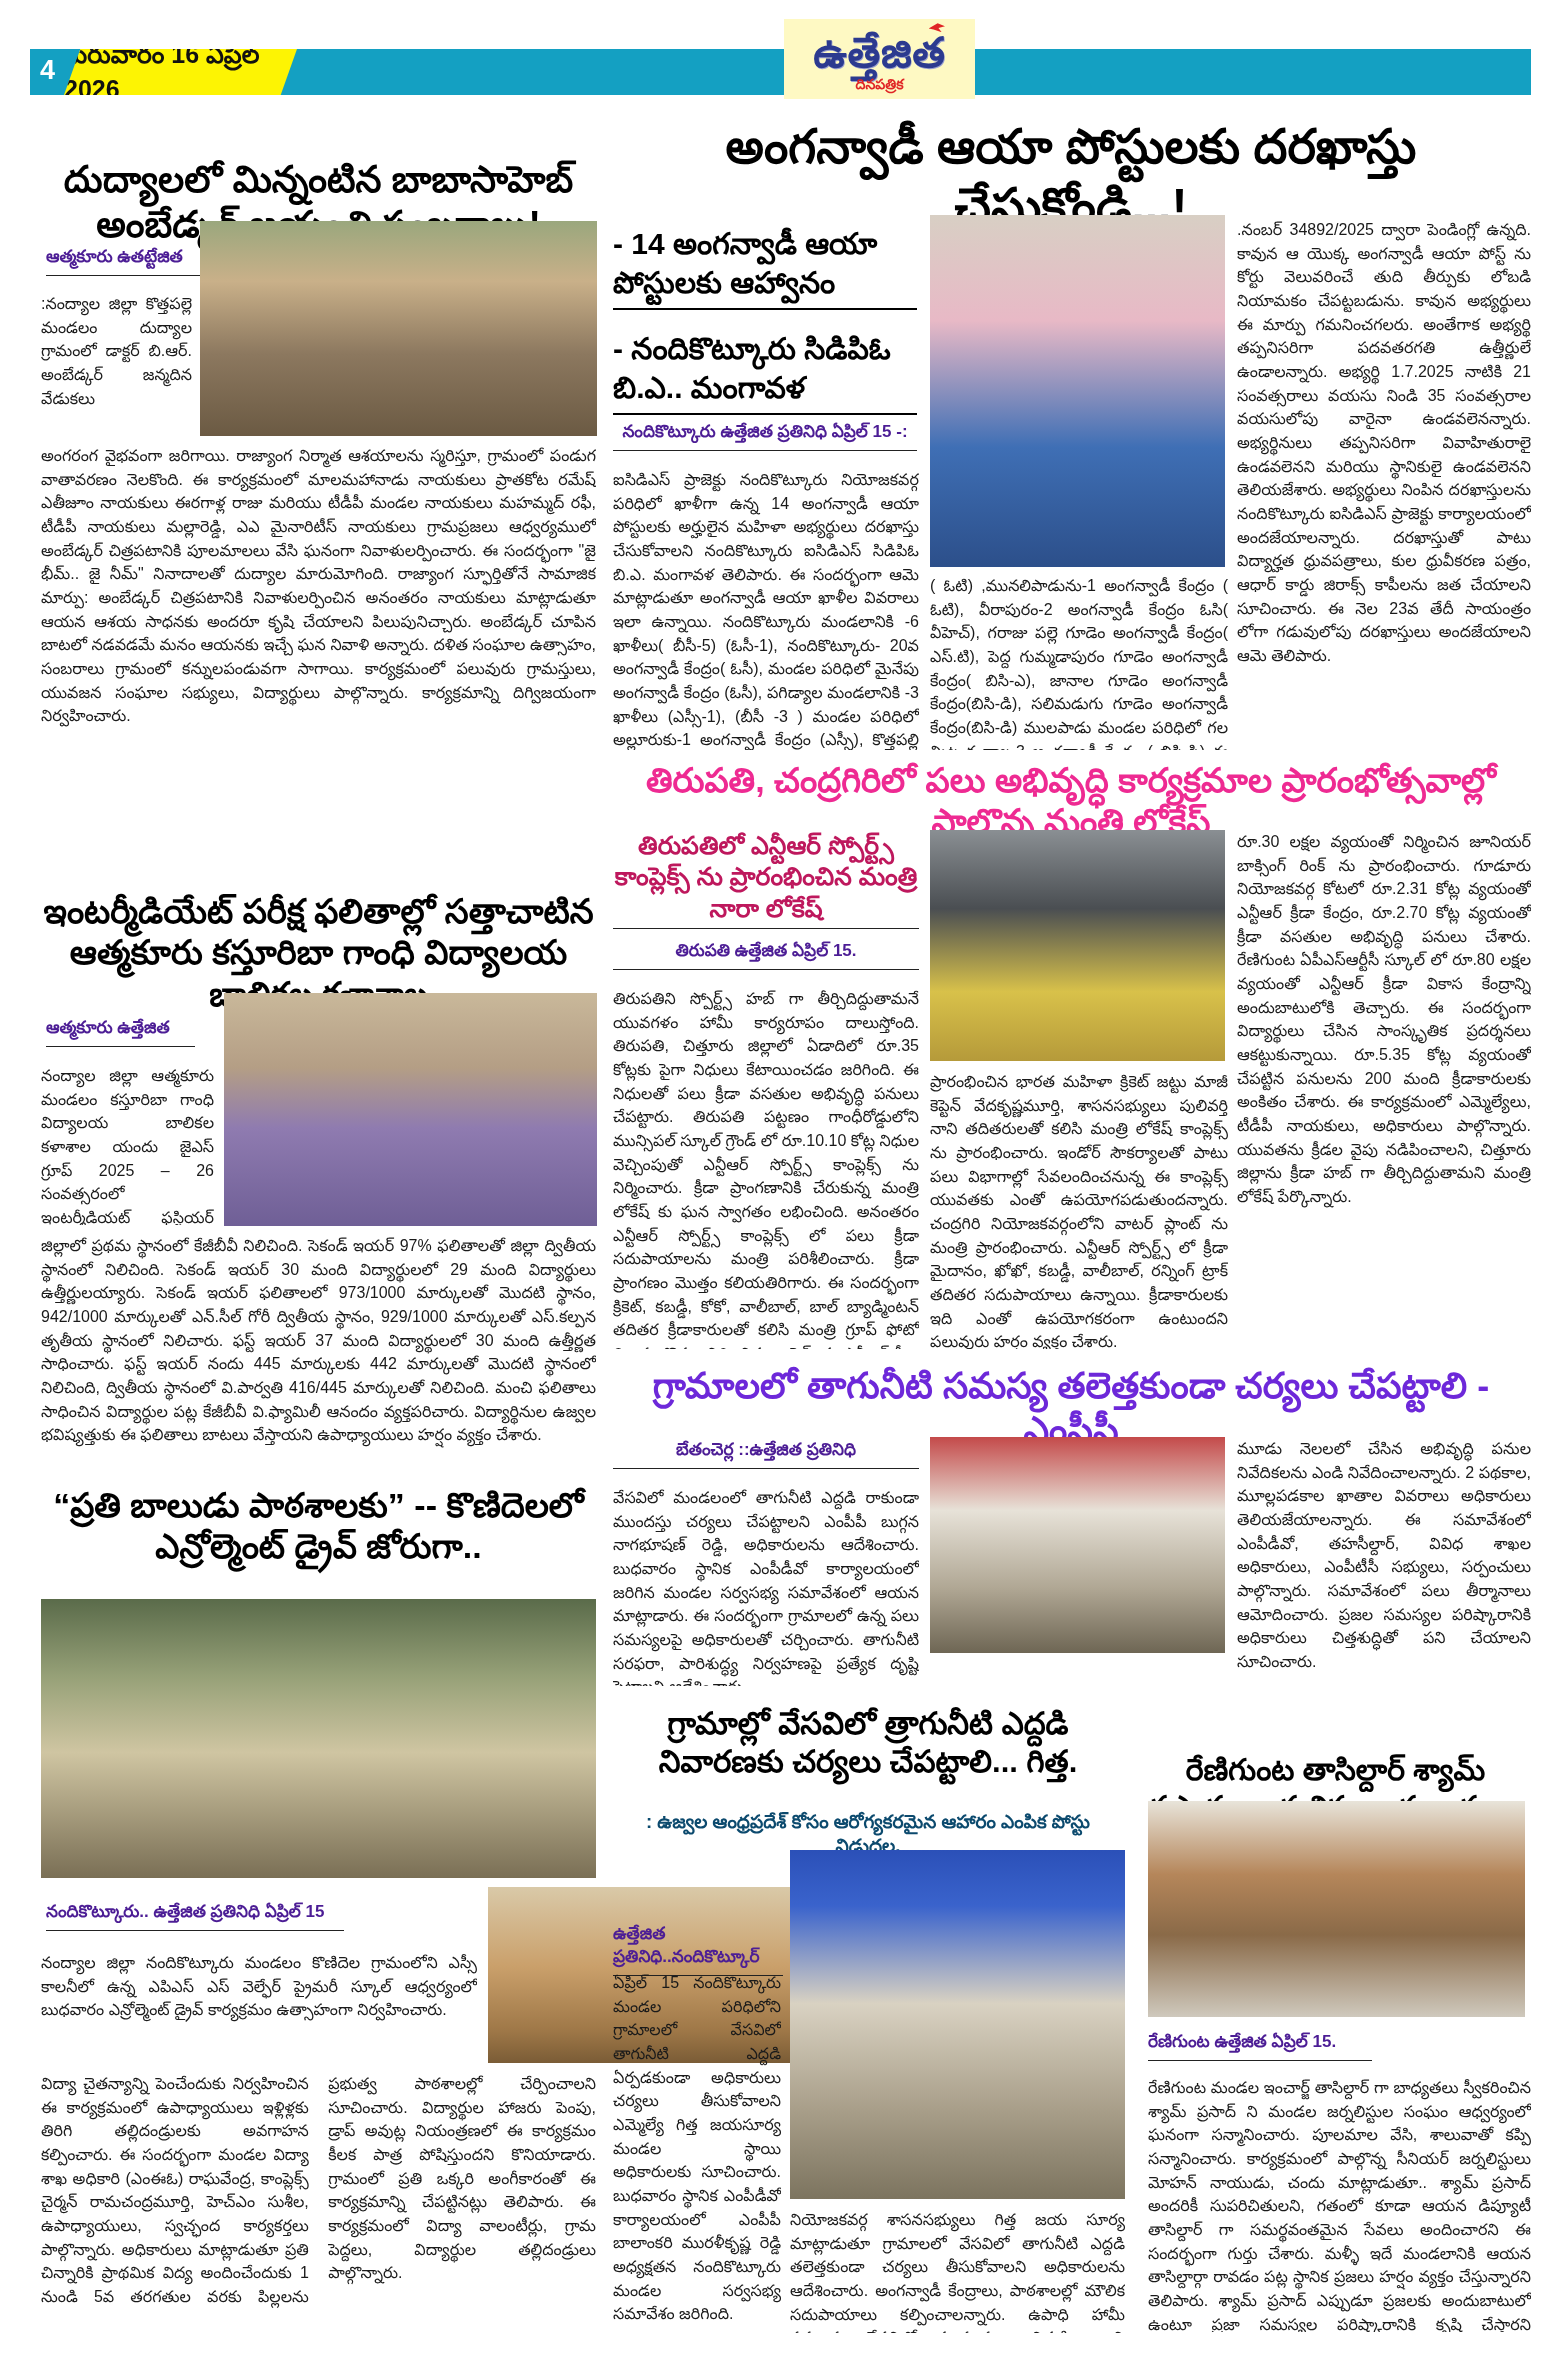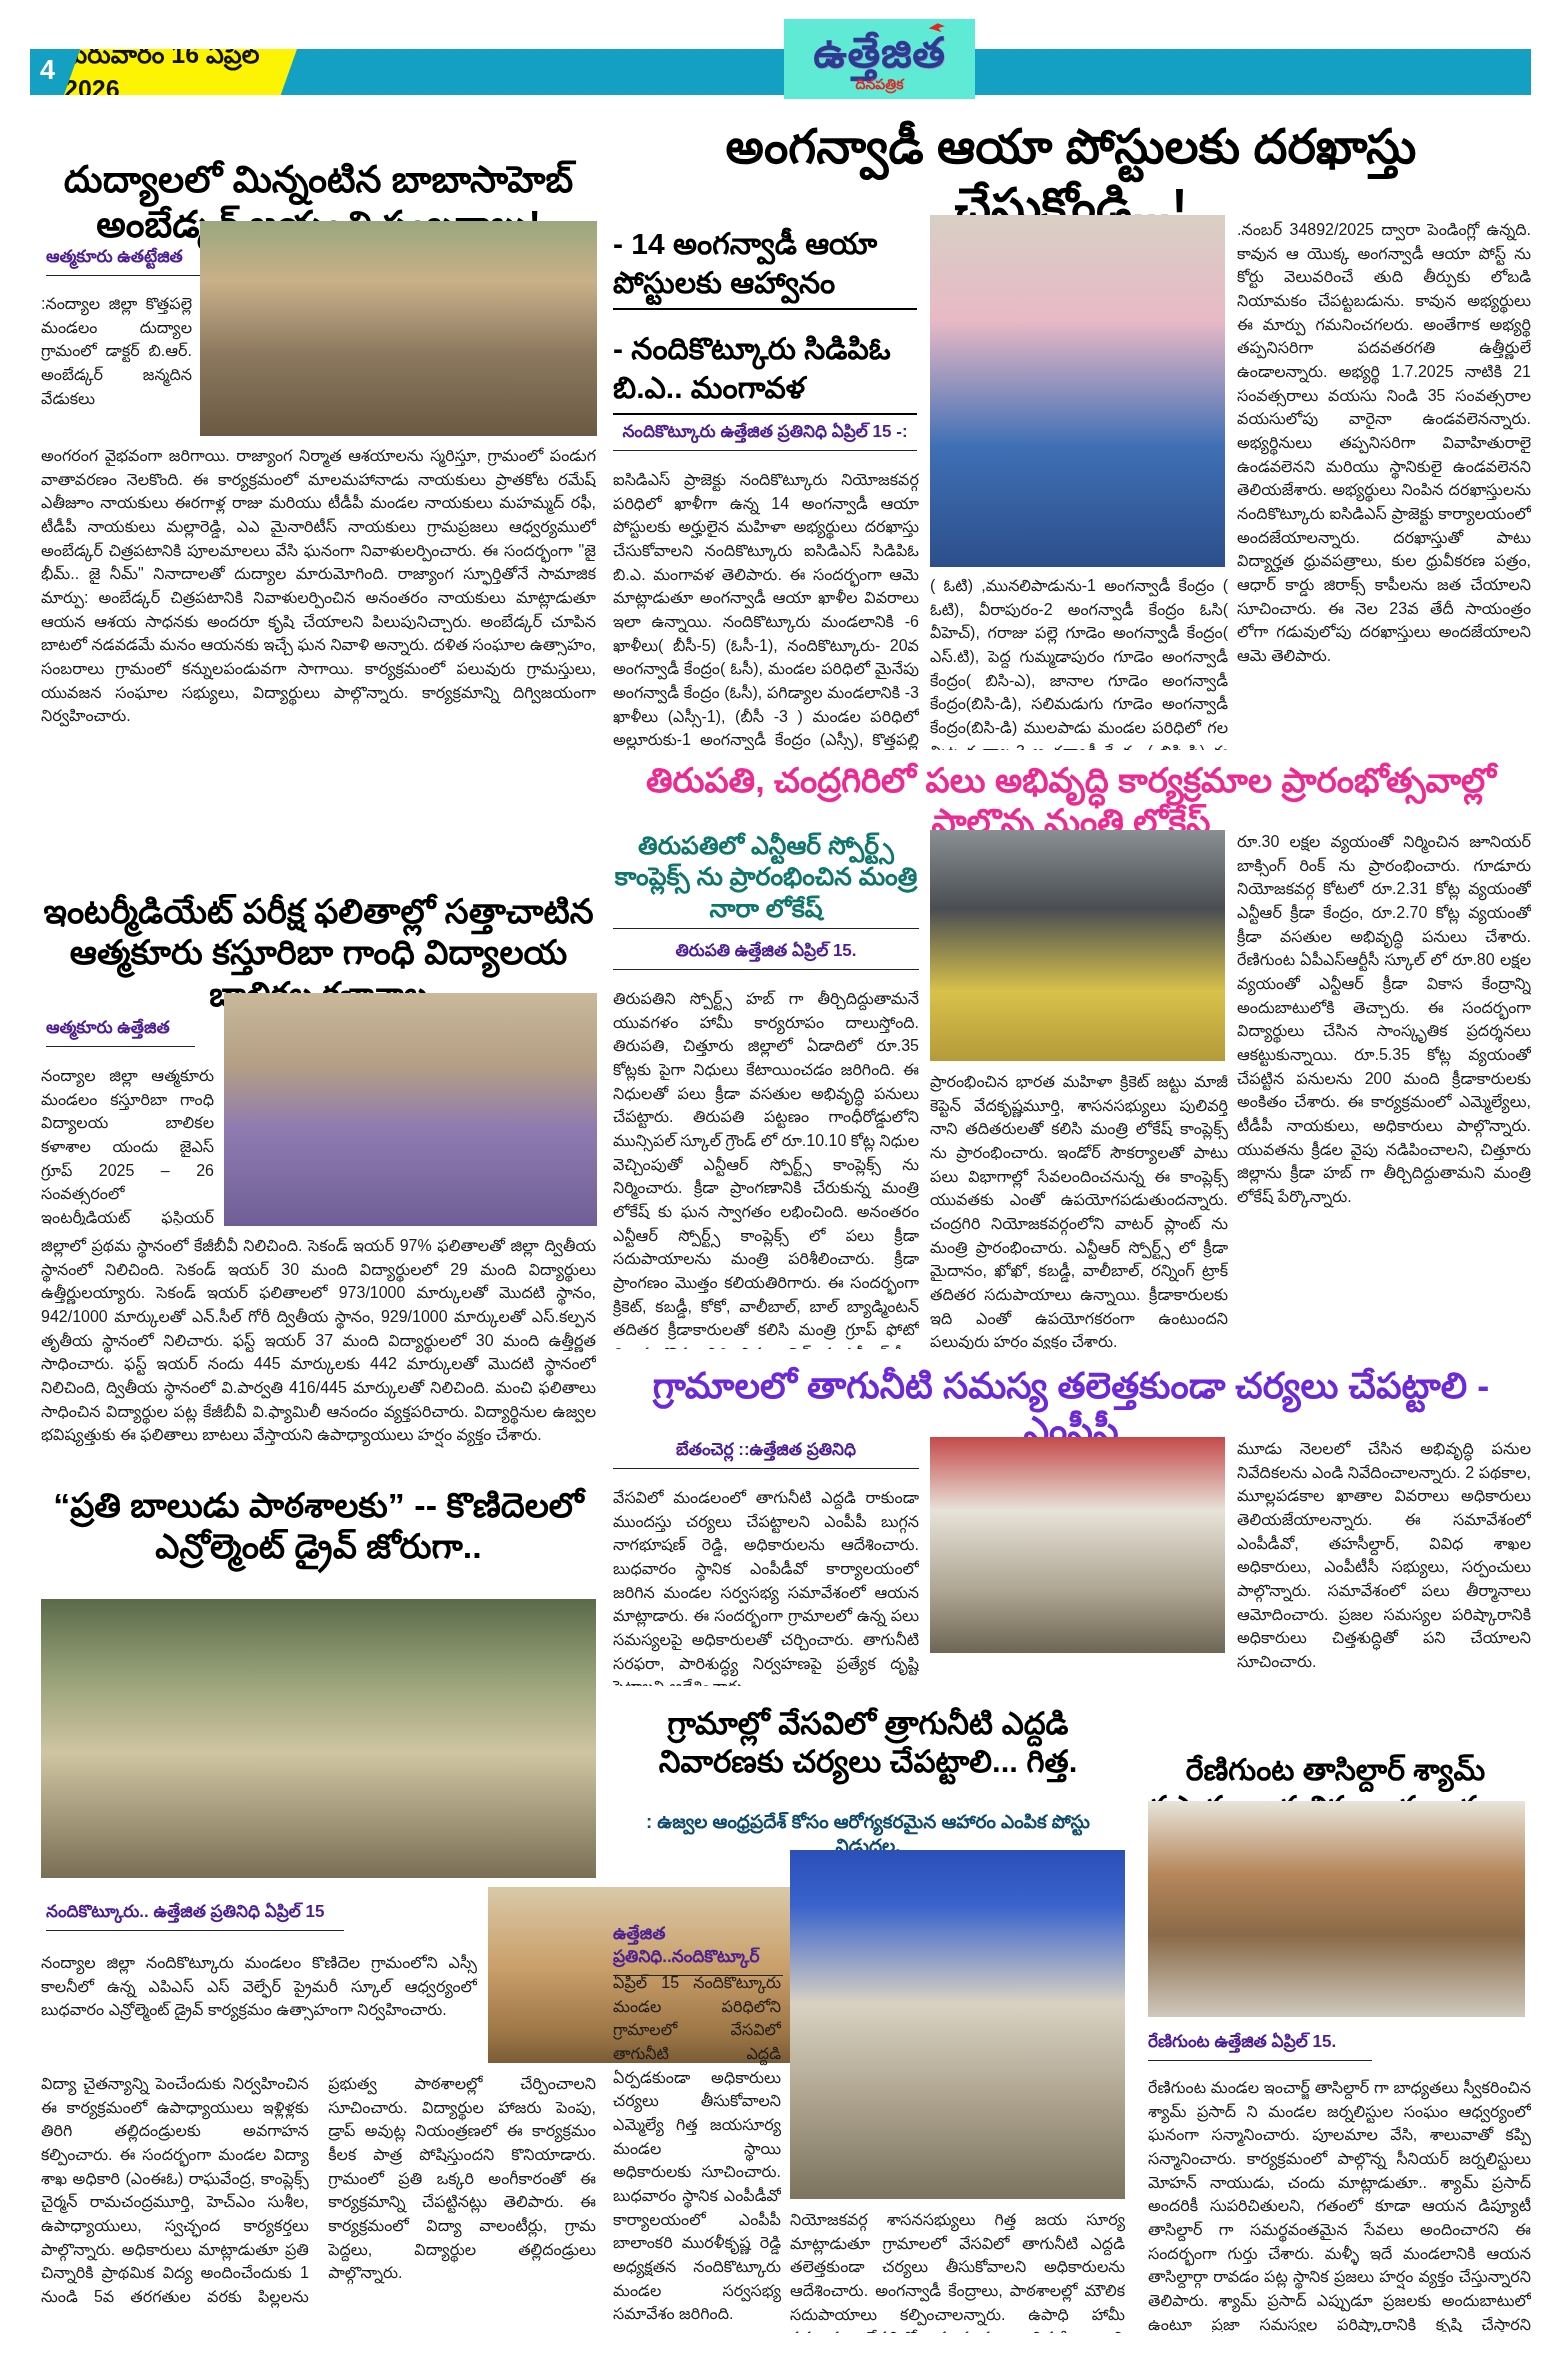--- a/index.html
+++ b/index.html
@@ -5,36 +5,36 @@
   html,body{margin:0;padding:0;background:#ffffff;}
   .page{position:relative;width:1561px;height:2354px;background:#ffffff;
         font-family:"Liberation Sans","DejaVu Sans",sans-serif;overflow:hidden;color:#141414;}
   .abs{position:absolute;}
   
   .topbar{background:#14a0c2;}
   .pagenum{color:#ffffff;font-weight:bold;font-size:27px;}
   .datewrap{background:#fdf403;clip-path:polygon(7% 0,100% 0,93% 100%,0 100%);
             display:flex;align-items:center;justify-content:center;}
   .datetxt{font-weight:bold;font-size:25px;color:#111;}
-  .logobox{background:#5eead4;display:flex;flex-direction:column;align-items:center;justify-content:center;}
+  .logobox{background:#fef9c3;display:flex;flex-direction:column;align-items:center;justify-content:center;}
   .logomain{color:#2c3a8f;font-weight:bold;font-size:42px;line-height:1;letter-spacing:0.7px;
             text-shadow:0.7px 0.7px 0 #9aa0d0;}
   .logosub{color:#e02525;font-weight:bold;font-size:14px;margin-top:1.5px;}
   .bird{width:16.4px;height:9px;background:#e02525;clip-path:polygon(0 60%,55% 0,100% 35%,60% 55%,80% 100%,30% 70%);}
   
   .hl{font-weight:bold;text-align:center;line-height:1.22;color:#000;}
   .hl-pink{color:#ee2a92;}
   .hl-red{color:#6d28d9;}
   .byline{font-weight:bold;font-size:17px;color:#4c1d95;}
   .rule{border-bottom:1.5px solid #222;padding-bottom:4.5px;}
   .center{text-align:center;}
   .bodytxt{font-size:16px;line-height:1.48;text-align:justify;color:#1a1a1a;overflow:hidden;}
   .bullets{font-weight:bold;font-size:30px;line-height:1.3;color:#000;}
   .bullet-item{border-bottom:2.2px solid #000;padding-bottom:6px;margin-bottom:19.4px;display:block;}
-  .subhl{font-weight:bold;font-size:25px;line-height:1.25;text-align:center;color:#0f766e;}
+  .subhl{font-weight:bold;font-size:25px;line-height:1.25;text-align:center;color:#be185d;}
   .subhl-red{color:#0c4a6e;font-size:18.6px;font-weight:bold;text-align:center;line-height:1.3;}
   .photo{overflow:hidden;}
   .cols2{column-count:2;column-gap:19.4px;}
 </style>
 </head>
 <body>
 
 <div class="page">
 
   <div class="abs topbar" style="left:30px;top:49px;width:1501px;height:46px;"></div>

